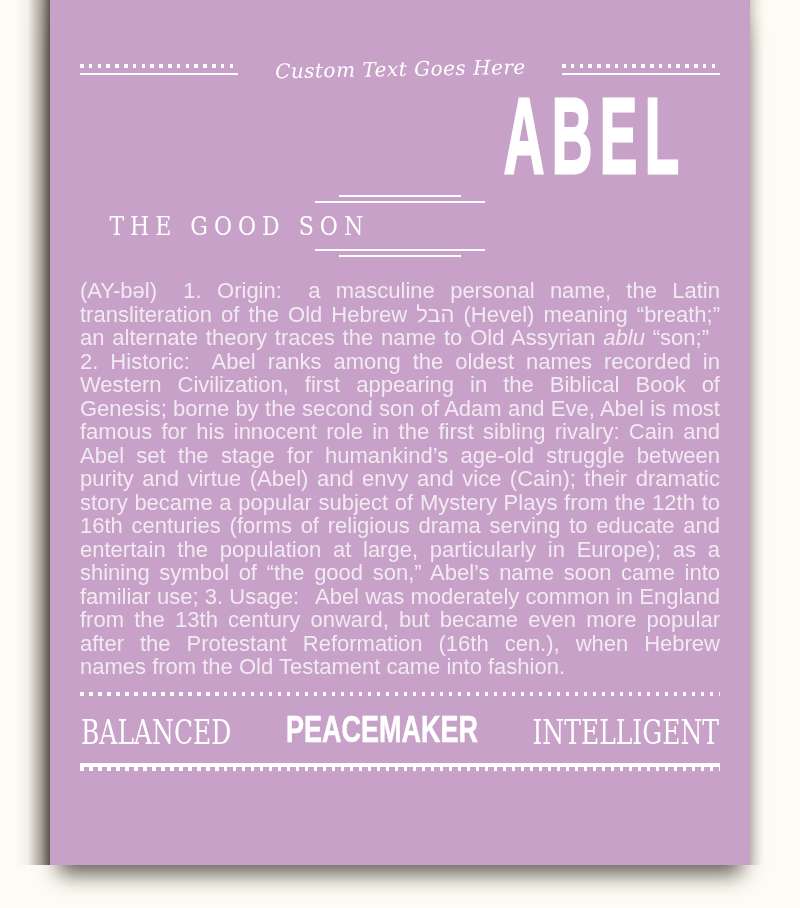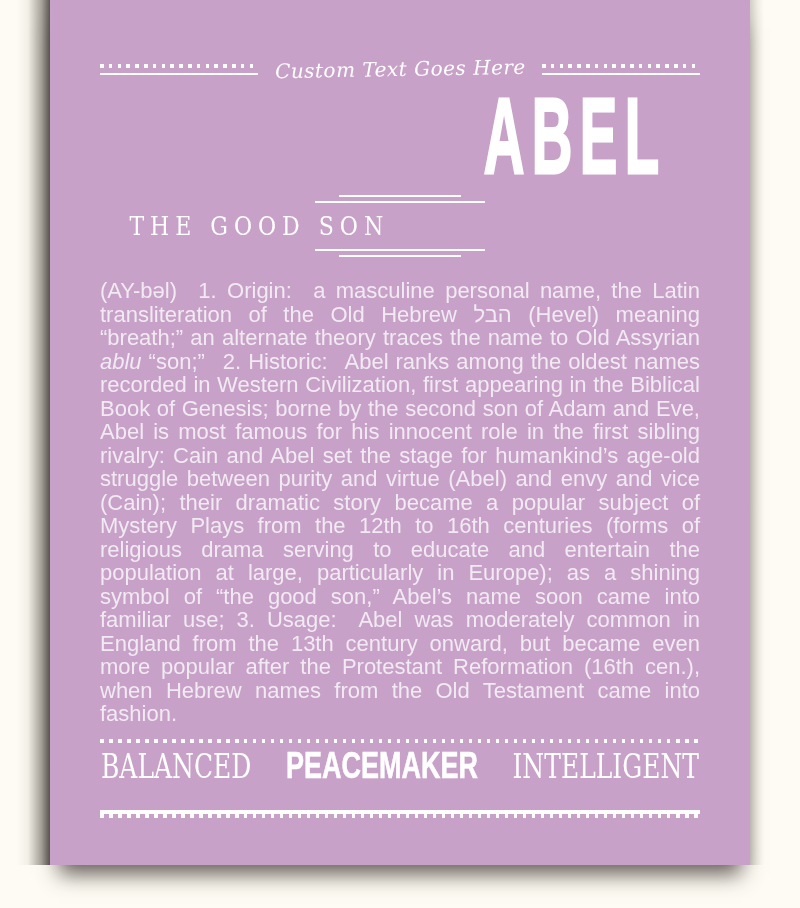--- a/index.html
+++ b/index.html
@@ -17,21 +17,21 @@
     position:absolute;left:16px;top:0;width:34px;height:865px;
     background:linear-gradient(90deg, rgba(110,104,96,0) 0%, rgba(110,104,96,0.08) 35%, rgba(96,90,82,0.55) 75%, rgba(84,79,72,0.95) 100%);
   }
   .shadow-right{
     position:absolute;left:750px;top:0;width:14px;height:865px;
     background:linear-gradient(90deg, rgba(140,134,126,0.38) 0%, rgba(140,134,126,0.12) 55%, rgba(140,134,126,0) 100%);
   }
   .print{
     position:absolute;left:50px;top:0;width:700px;height:865px;
     background:var(--print-bg);
-    padding:0 50px;
+    padding:0 30px;
     box-shadow:0 18px 20px -9px rgba(70,64,58,0.85);
   }
 
   
   .header-row{margin-top:50px;display:flex;justify-content:space-between;align-items:center;height:38px;}
   .deco-seg{width:158px;}
   .deco-dots{height:4px;background:repeating-linear-gradient(90deg,var(--ink) 0 3.5px,transparent 3.5px 8.8px);margin-bottom:5px;}
   .deco-rule{height:2px;background:var(--ink);}
   .script-text{
     font-family:"DejaVu Serif",serif;font-style:italic;font-size:20px;color:var(--ink);
@@ -67,21 +67,21 @@
     margin-top:22px;
     font-family:"Liberation Sans",sans-serif;font-size:22px;line-height:23.5px;
     color:var(--body-ink);text-align:justify;
   }
   .description em{font-style:italic;}
 
   
   .traits{margin-top:13px;}
   .dotline{height:4px;background:repeating-linear-gradient(90deg,var(--ink) 0 3.5px,transparent 3.5px 9px);}
   .ruleline{height:2px;background:var(--ink);}
-  .trait-row{display:flex;justify-content:space-between;align-items:flex-start;height:38px;margin:15px 0 14px;padding:0 1px;}
+  .trait-row{display:flex;justify-content:space-between;align-items:flex-end;height:38px;margin:15px 0 14px;padding:0 1px;}
   .tw{display:inline-block;line-height:1;color:var(--ink);transform:scaleY(1.35);transform-origin:center bottom;white-space:nowrap;}
   .tw.serif{font-family:"DejaVu Serif",serif;font-size:25px;}
   .tw.sans{font-family:"Liberation Sans",sans-serif;font-weight:700;font-size:27px;-webkit-text-stroke:0.4px var(--ink);}
 </style>
 </head>
 <body>
 
 <div class="shadow-left"></div>
 <div class="shadow-right"></div>
 

